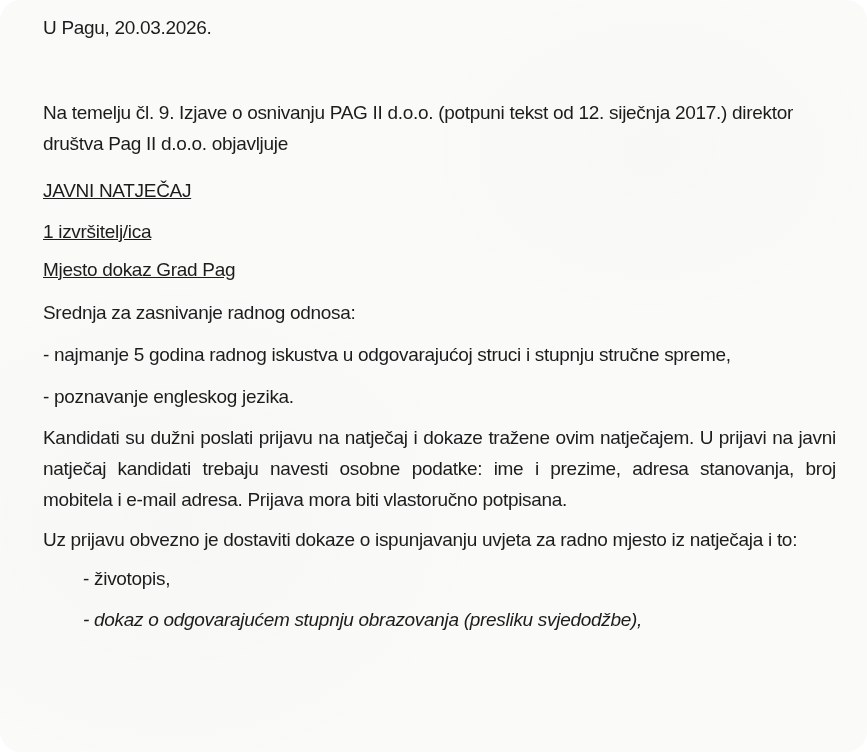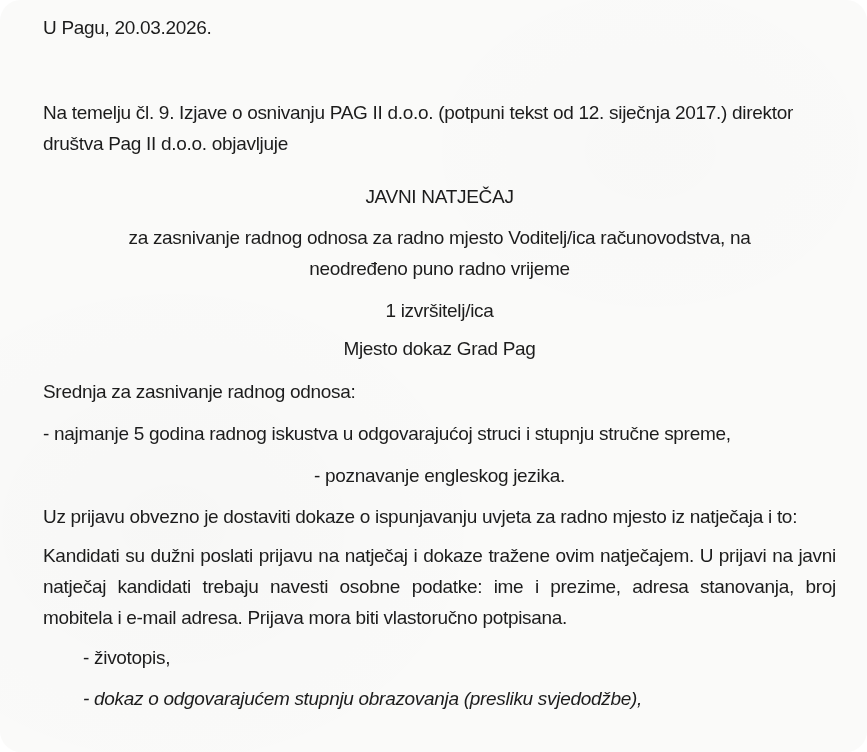--- a/index.html
+++ b/index.html
@@ -22,68 +22,65 @@
     line-height: 31px;
     letter-spacing: -0.3px;
     color: #1c1c1c;
     overflow: hidden;
     border-radius: 21px;
   }
   .line {
     margin: 0;
   }
   .center {
-    text-align: center;
+    text-align: left;
+    text-decoration: underline;
   }
   .justify {
     text-align: justify;
   }
   
   .date-line           { margin-bottom: 54px; }
-  .intro-paragraph     { margin-bottom: 22px; max-width: 793px; }
+  .intro-paragraph     { margin-bottom: 16px; max-width: 793px; }
   .doc-title           { margin-bottom: 10px; }
   .doc-subtitle        { margin-bottom: 11px; }
   .positions-line      { margin-bottom: 7px; }
   .location-line       { margin-bottom: 12px; }
   .conditions-heading  { margin-bottom: 11px; }
   .condition-item      { margin-bottom: 11px; }
-  .condition-item.last { margin-bottom: 10px; text-align: center; }
+  .condition-item.last { margin-bottom: 10px; }
   .application-par     { margin-bottom: 9px; max-width: 793px; }
   .attachments-heading { margin-bottom: 8px; }
   .attachment-item     { margin-bottom: 10px; margin-left: 40px; }
   .attachment-item.last{ margin-bottom: 9px; font-style: italic; }
 </style>
 </head>
 <body>
 
 <div class="scan-page">
 
   <p class="line date-line">U Pagu, 20.03.2026.</p>
 
   <p class="line intro-paragraph">Na temelju čl. 9. Izjave o osnivanju PAG II d.o.o. (potpuni tekst od 12. siječnja 2017.) direktor društva Pag II d.o.o. objavljuje</p>
 
   <p class="line center doc-title">JAVNI NATJEČAJ</p>
 
-  <div class="doc-subtitle">
-    <p class="line center">za zasnivanje radnog odnosa za radno mjesto Voditelj/ica računovodstva, na</p>
-    <p class="line center">neodređeno puno radno vrijeme</p>
-  </div>
 
   <p class="line center positions-line">1 izvršitelj/ica</p>
 
   <p class="line center location-line">Mjesto dokaz Grad Pag</p>
 
   <p class="line conditions-heading">Srednja za zasnivanje radnog odnosa:</p>
 
 
   <p class="line condition-item">- najmanje 5 godina radnog iskustva u odgovarajućoj struci i stupnju stručne spreme,</p>
 
   <p class="line condition-item last">- poznavanje engleskog jezika.</p>
 
+  <p class="line justify application-par">Kandidati su dužni poslati prijavu na natječaj i dokaze tražene ovim natječajem. U prijavi na javni natječaj kandidati trebaju navesti osobne podatke: ime i prezime, adresa stanovanja, broj mobitela i e-mail adresa. Prijava mora biti vlastoručno potpisana.</p>
+
   <p class="line attachments-heading">Uz prijavu obvezno je dostaviti dokaze o ispunjavanju uvjeta za radno mjesto iz natječaja i to:</p>
-
-  <p class="line justify application-par">Kandidati su dužni poslati prijavu na natječaj i dokaze tražene ovim natječajem. U prijavi na javni natječaj kandidati trebaju navesti osobne podatke: ime i prezime, adresa stanovanja, broj mobitela i e-mail adresa. Prijava mora biti vlastoručno potpisana.</p>
 
   <p class="line attachment-item">- životopis,</p>
 
   <p class="line attachment-item last">- dokaz o odgovarajućem stupnju obrazovanja (presliku svjedodžbe),</p>
 
 </div>
 
 </body></html>

